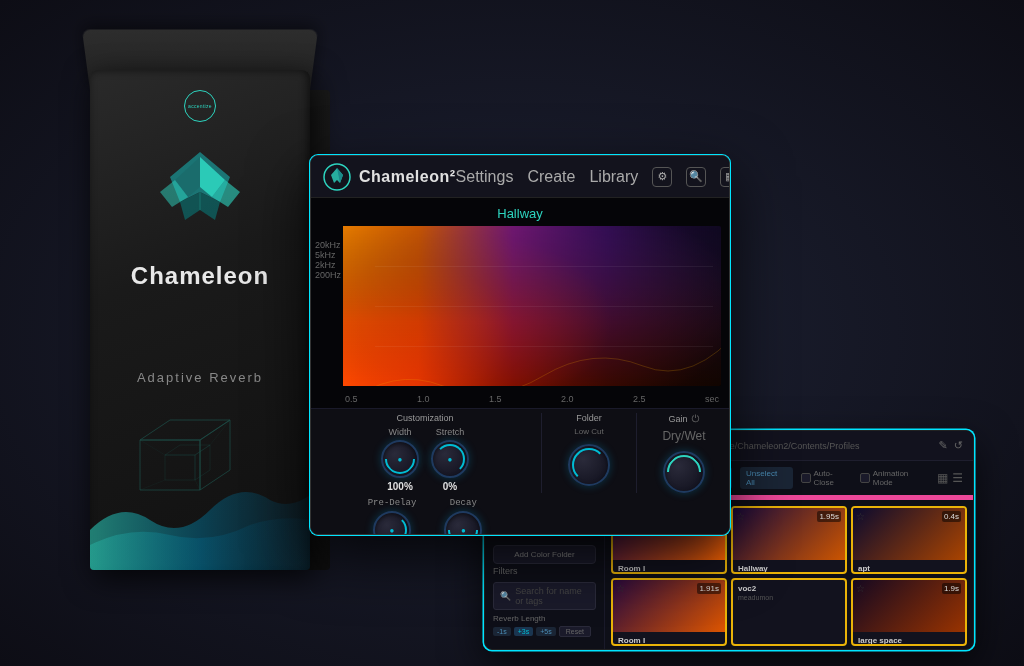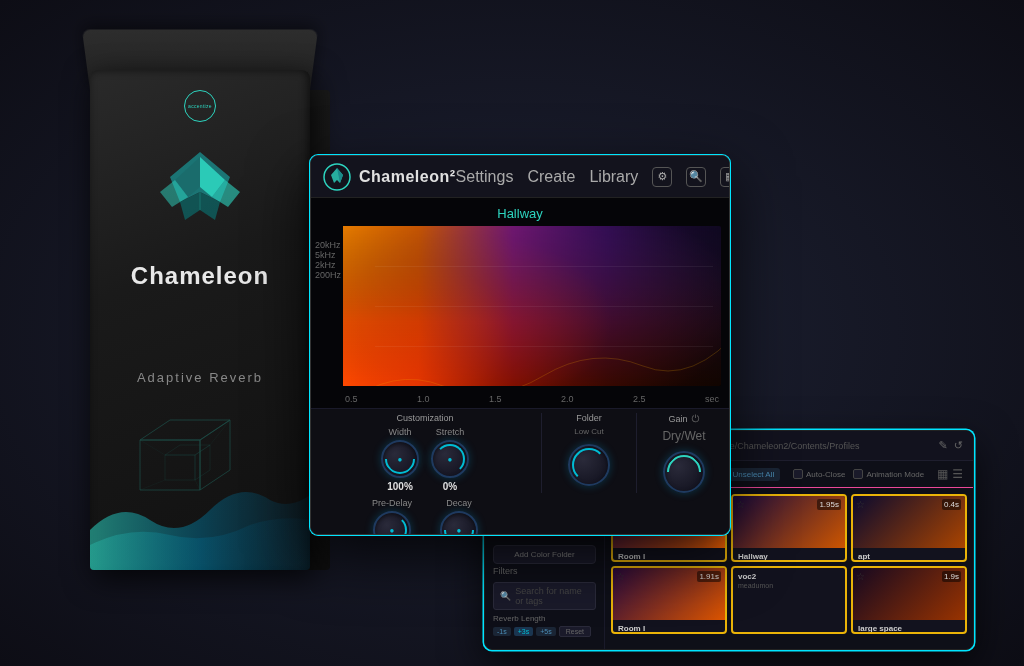--- a/index.html
+++ b/index.html
@@ -475,21 +475,22 @@
     
     .presets-panel {
       flex: 1;
       overflow: hidden;
     }
 
     .presets-header {
       display: flex;
       align-items: center;
       padding: 6px 10px;
-      border-bottom: 1px solid #ec4899;
+      border-bottom: 5px solid #ec4899;
+      gap: 8px;
     }
 
     .presets-count {
       color: #888;
       font-size: 9px;
     }
 
     .presets-select-btn {
       background: #1a2535;
       color: #4a8cb5;
@@ -786,21 +787,21 @@
 
             <div class="knob-group">
               <span class="knob-label">Stretch</span>
               <div class="knob">
                 <div class="knob-ring" style="transform:rotate(90deg)"></div>
                 <div style="position:absolute;inset:0;display:flex;align-items:center;justify-content:center;font-size:8px;color:#00bcd4;font-weight:bold;">●</div>
               </div>
               <span class="knob-value">0%</span>
             </div>
           </div>
-          <div style="display:flex; gap:28px; align-items:center; margin-top:6px;">
+          <div style="display:flex; gap:28px; align-items:center; margin-top:6px;font-family:Liberation Mono, monospace;">
 
             <div class="knob-group">
               <span class="knob-label">Pre-Delay</span>
               <div class="knob">
                 <div class="knob-ring" style="transform:rotate(180deg)"></div>
                 <div style="position:absolute;inset:0;display:flex;align-items:center;justify-content:center;font-size:8px;color:#00bcd4;font-weight:bold;">●</div>
               </div>
 
             </div>
 

